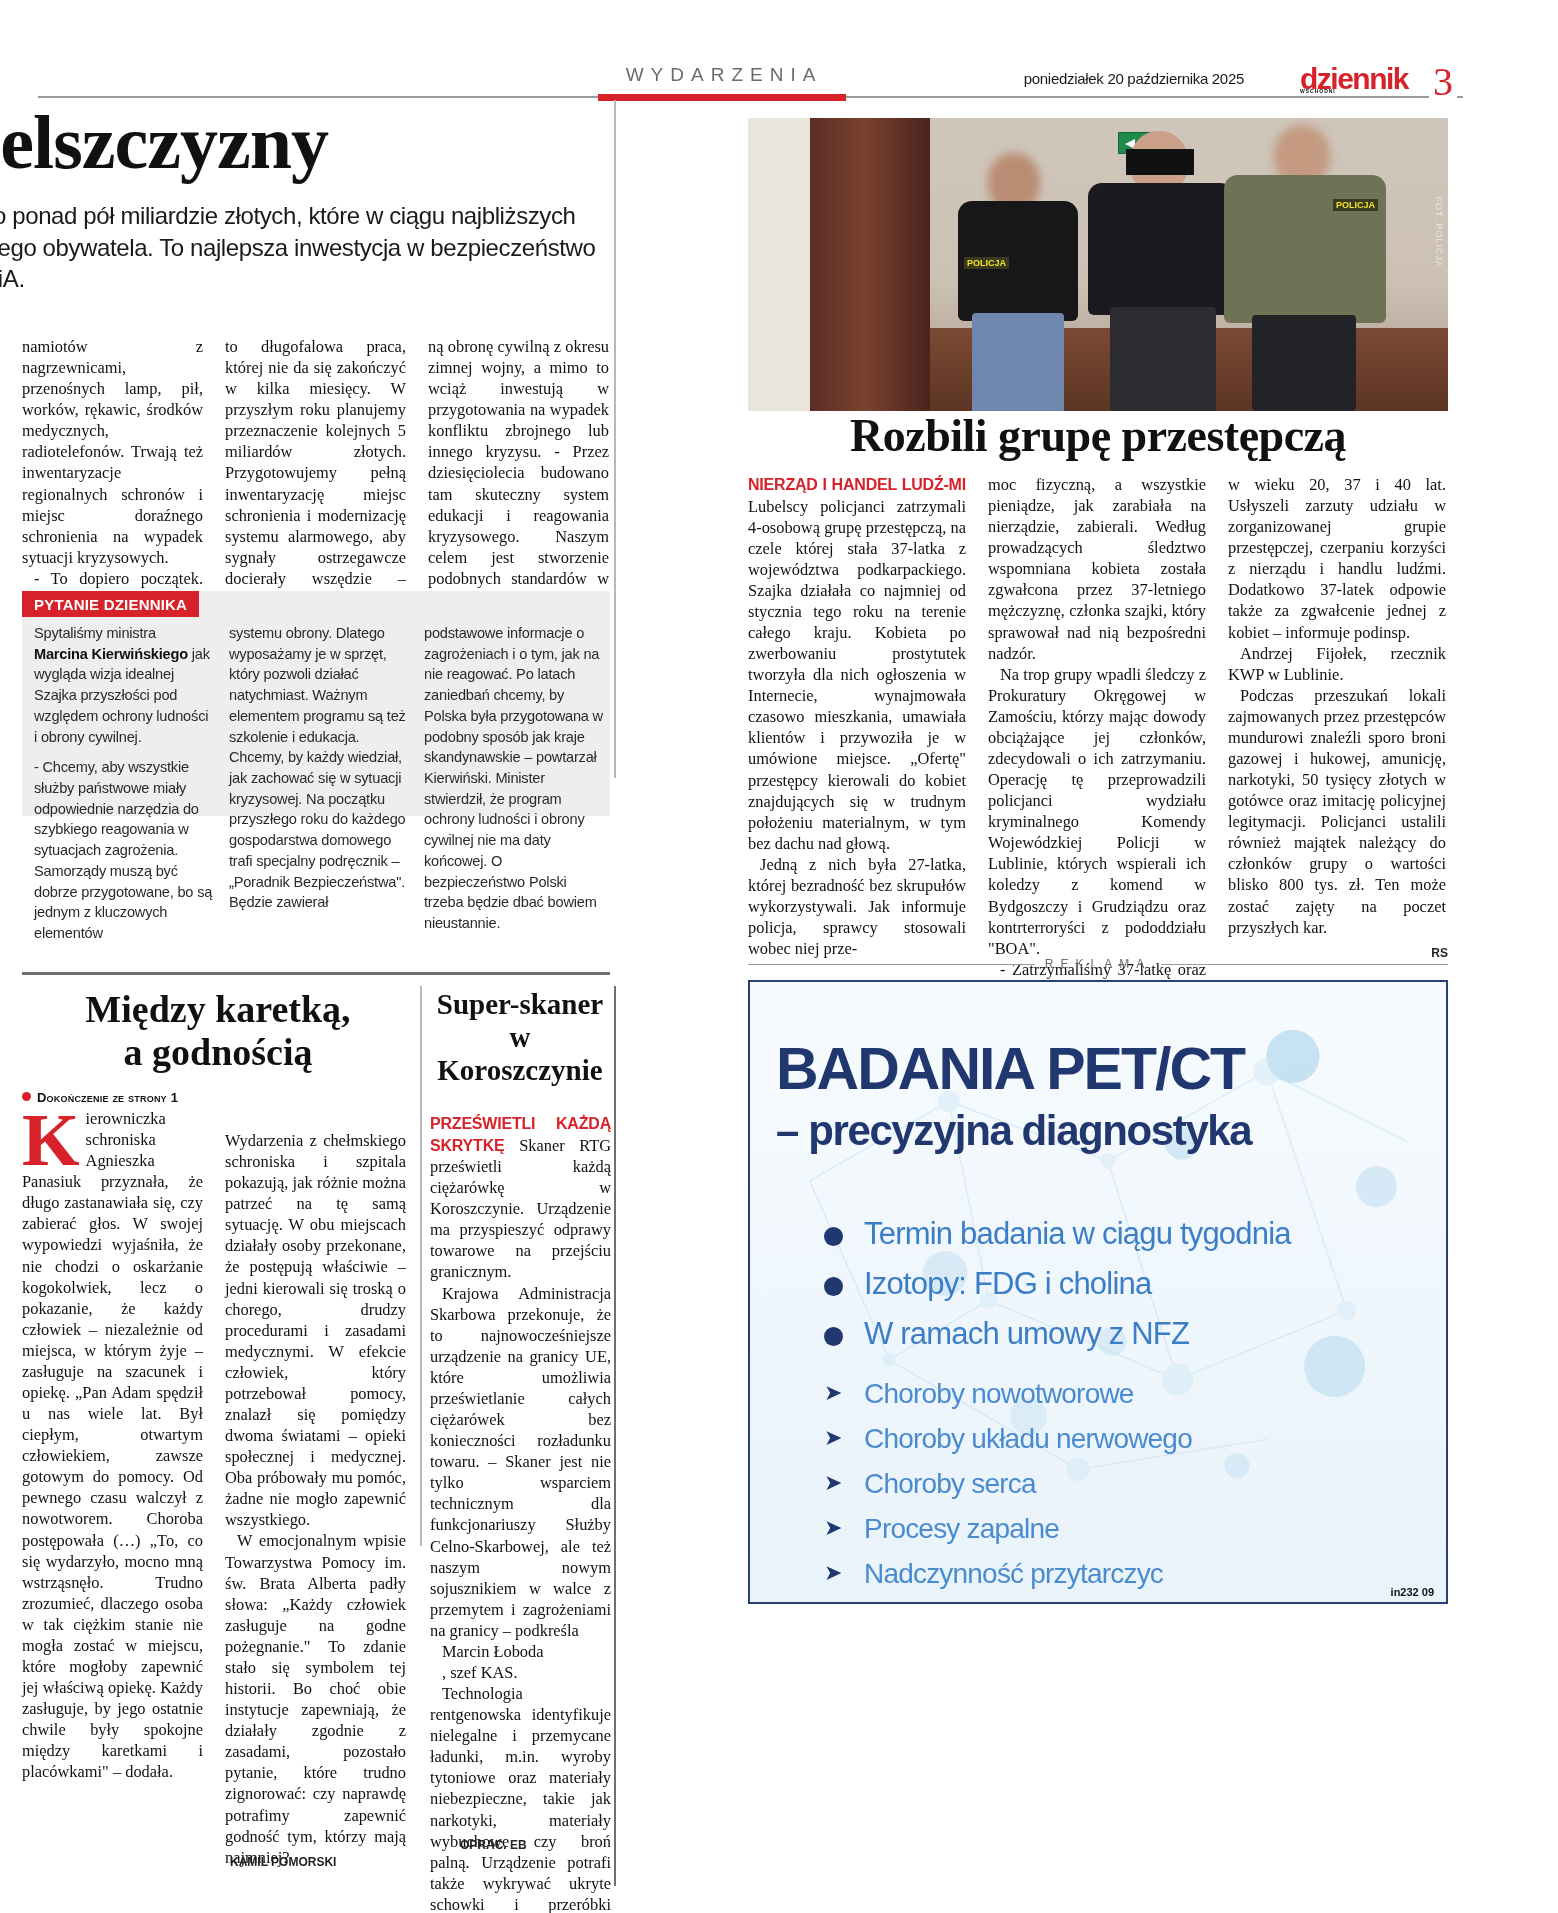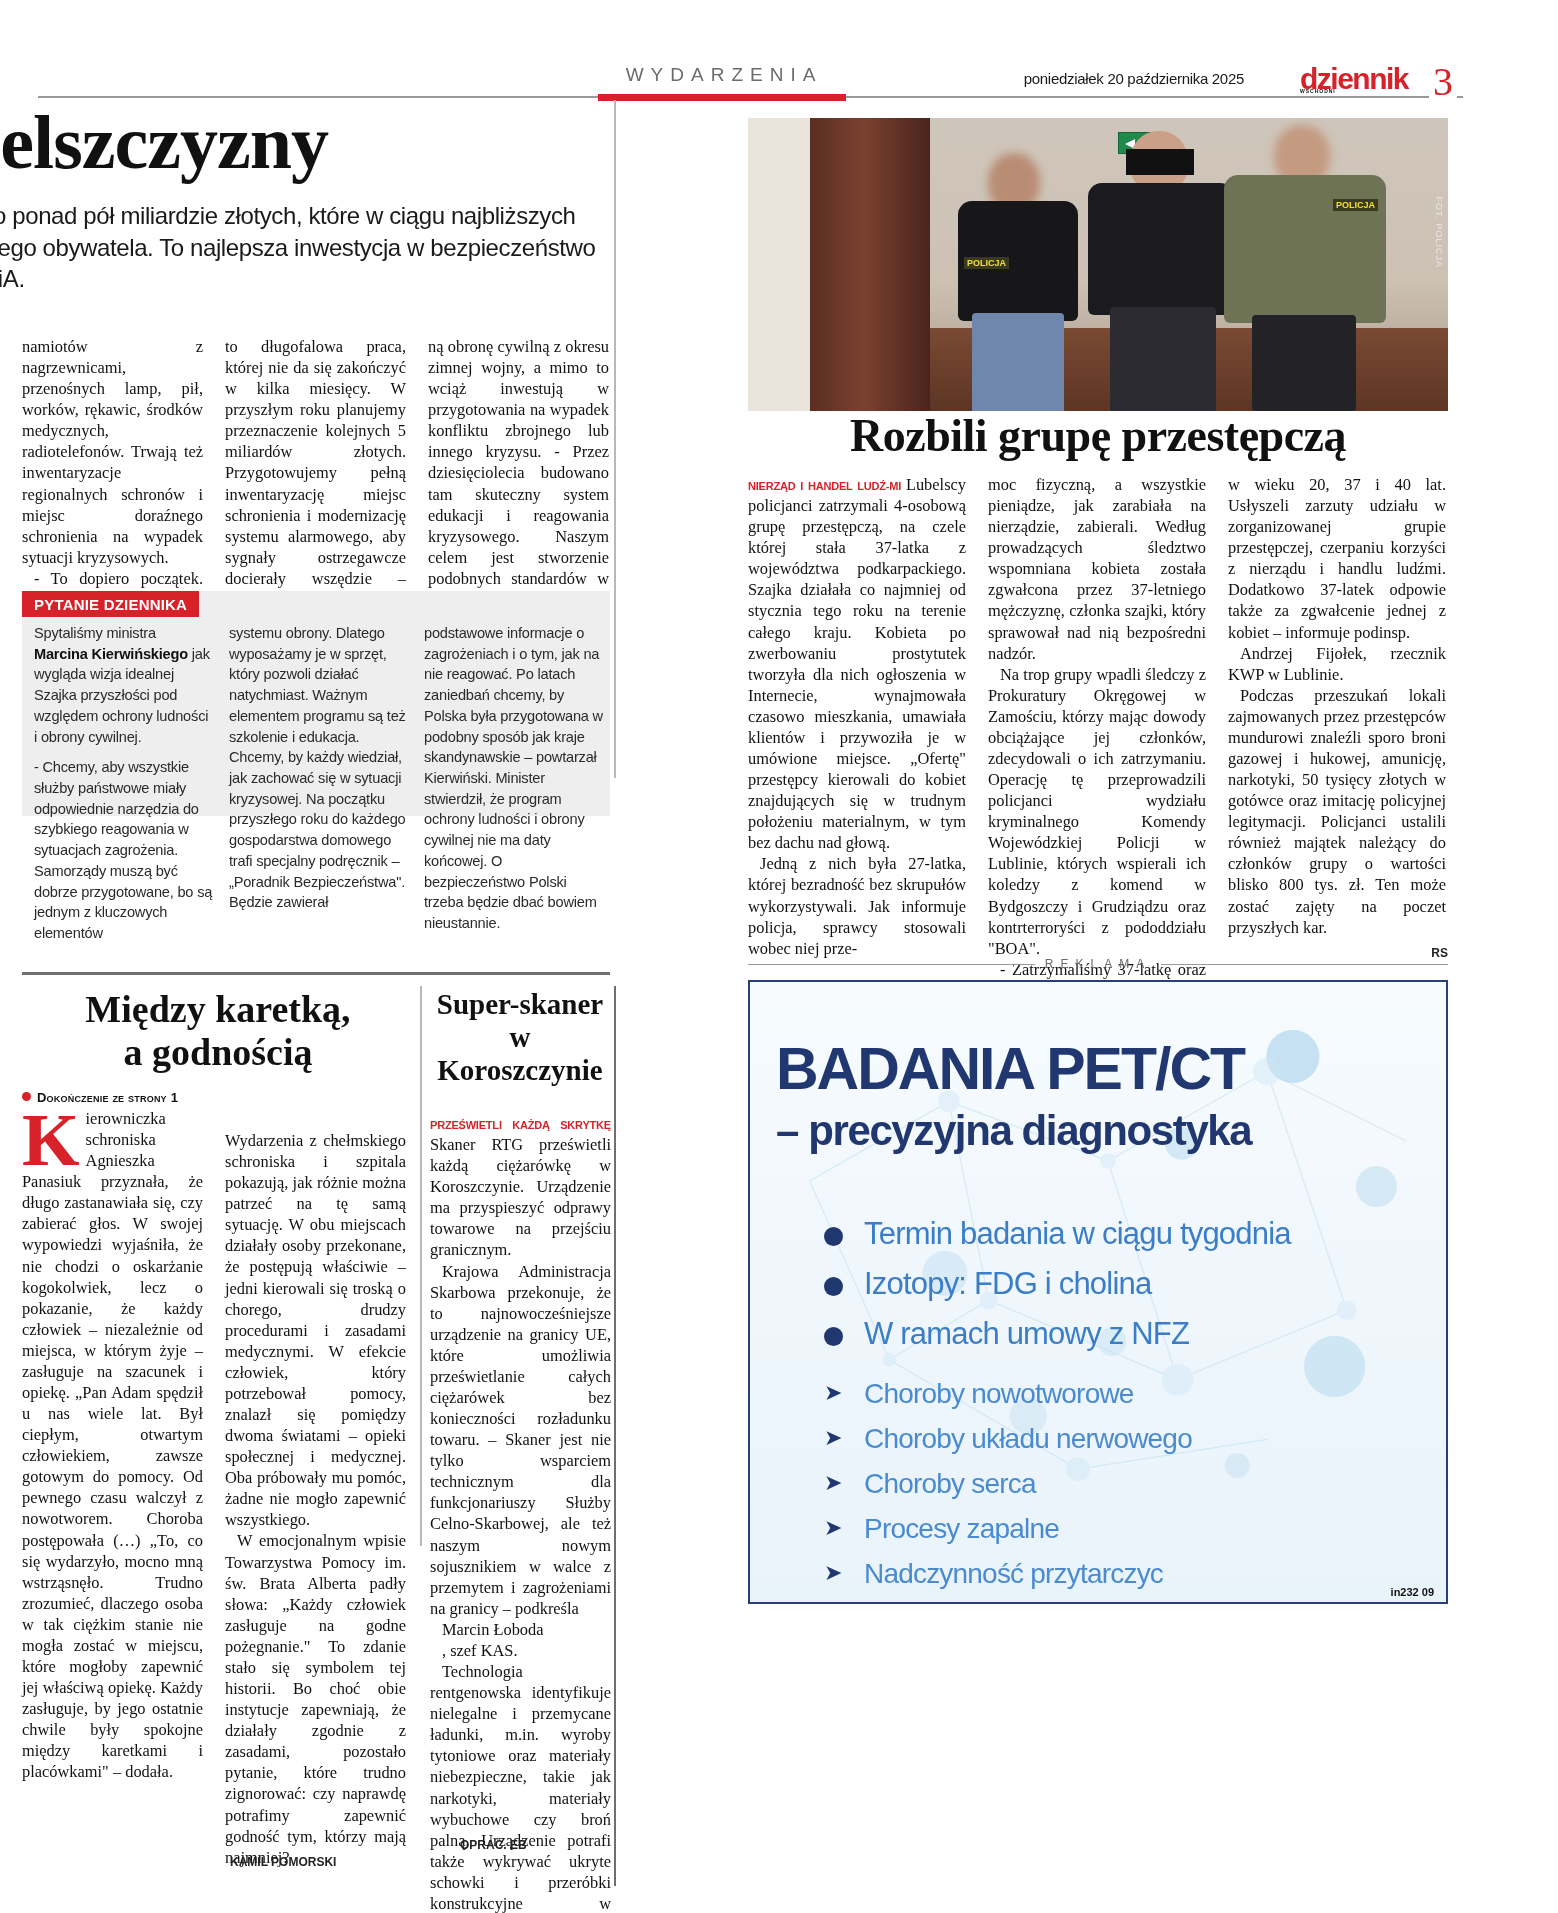--- a/index.html
+++ b/index.html
@@ -145,21 +145,21 @@
     position:absolute; left: 748px; top: 412px; width: 700px;
     text-align:center;
     font-family:"Liberation Serif", serif; font-weight:700;
     font-size: 46px; line-height:1.05; color:#111; letter-spacing:-0.5px;
   }
   .rcols {
     position:absolute; left: 748px; top: 474px; width: 700px;
     display:flex; gap: 22px;
   }
   .rcol { width: 218px; }
-  .rlead { font-family:"Liberation Sans",sans-serif; font-weight:800; font-size:11px; color:#d8222a; letter-spacing:-0.2px;}
+  .rlead { font-family:"Liberation Sans",sans-serif; font-weight:800; font-size:16px; color:#d8222a; letter-spacing:-0.2px;}
   .rtext {
     font-family:"Liberation Serif", serif;
     font-size: 16.4px; line-height: 1.285; text-align: justify; color:#111;
   }
   .rtext p { margin:0; text-indent: 12px; }
   .rtext p.first { text-indent:0; }
   .byline-rs {
     position:absolute; right: 110px; top: 946px;
     font-family:"Liberation Sans", sans-serif; font-weight:700; font-size:12px; color:#222;
   }

